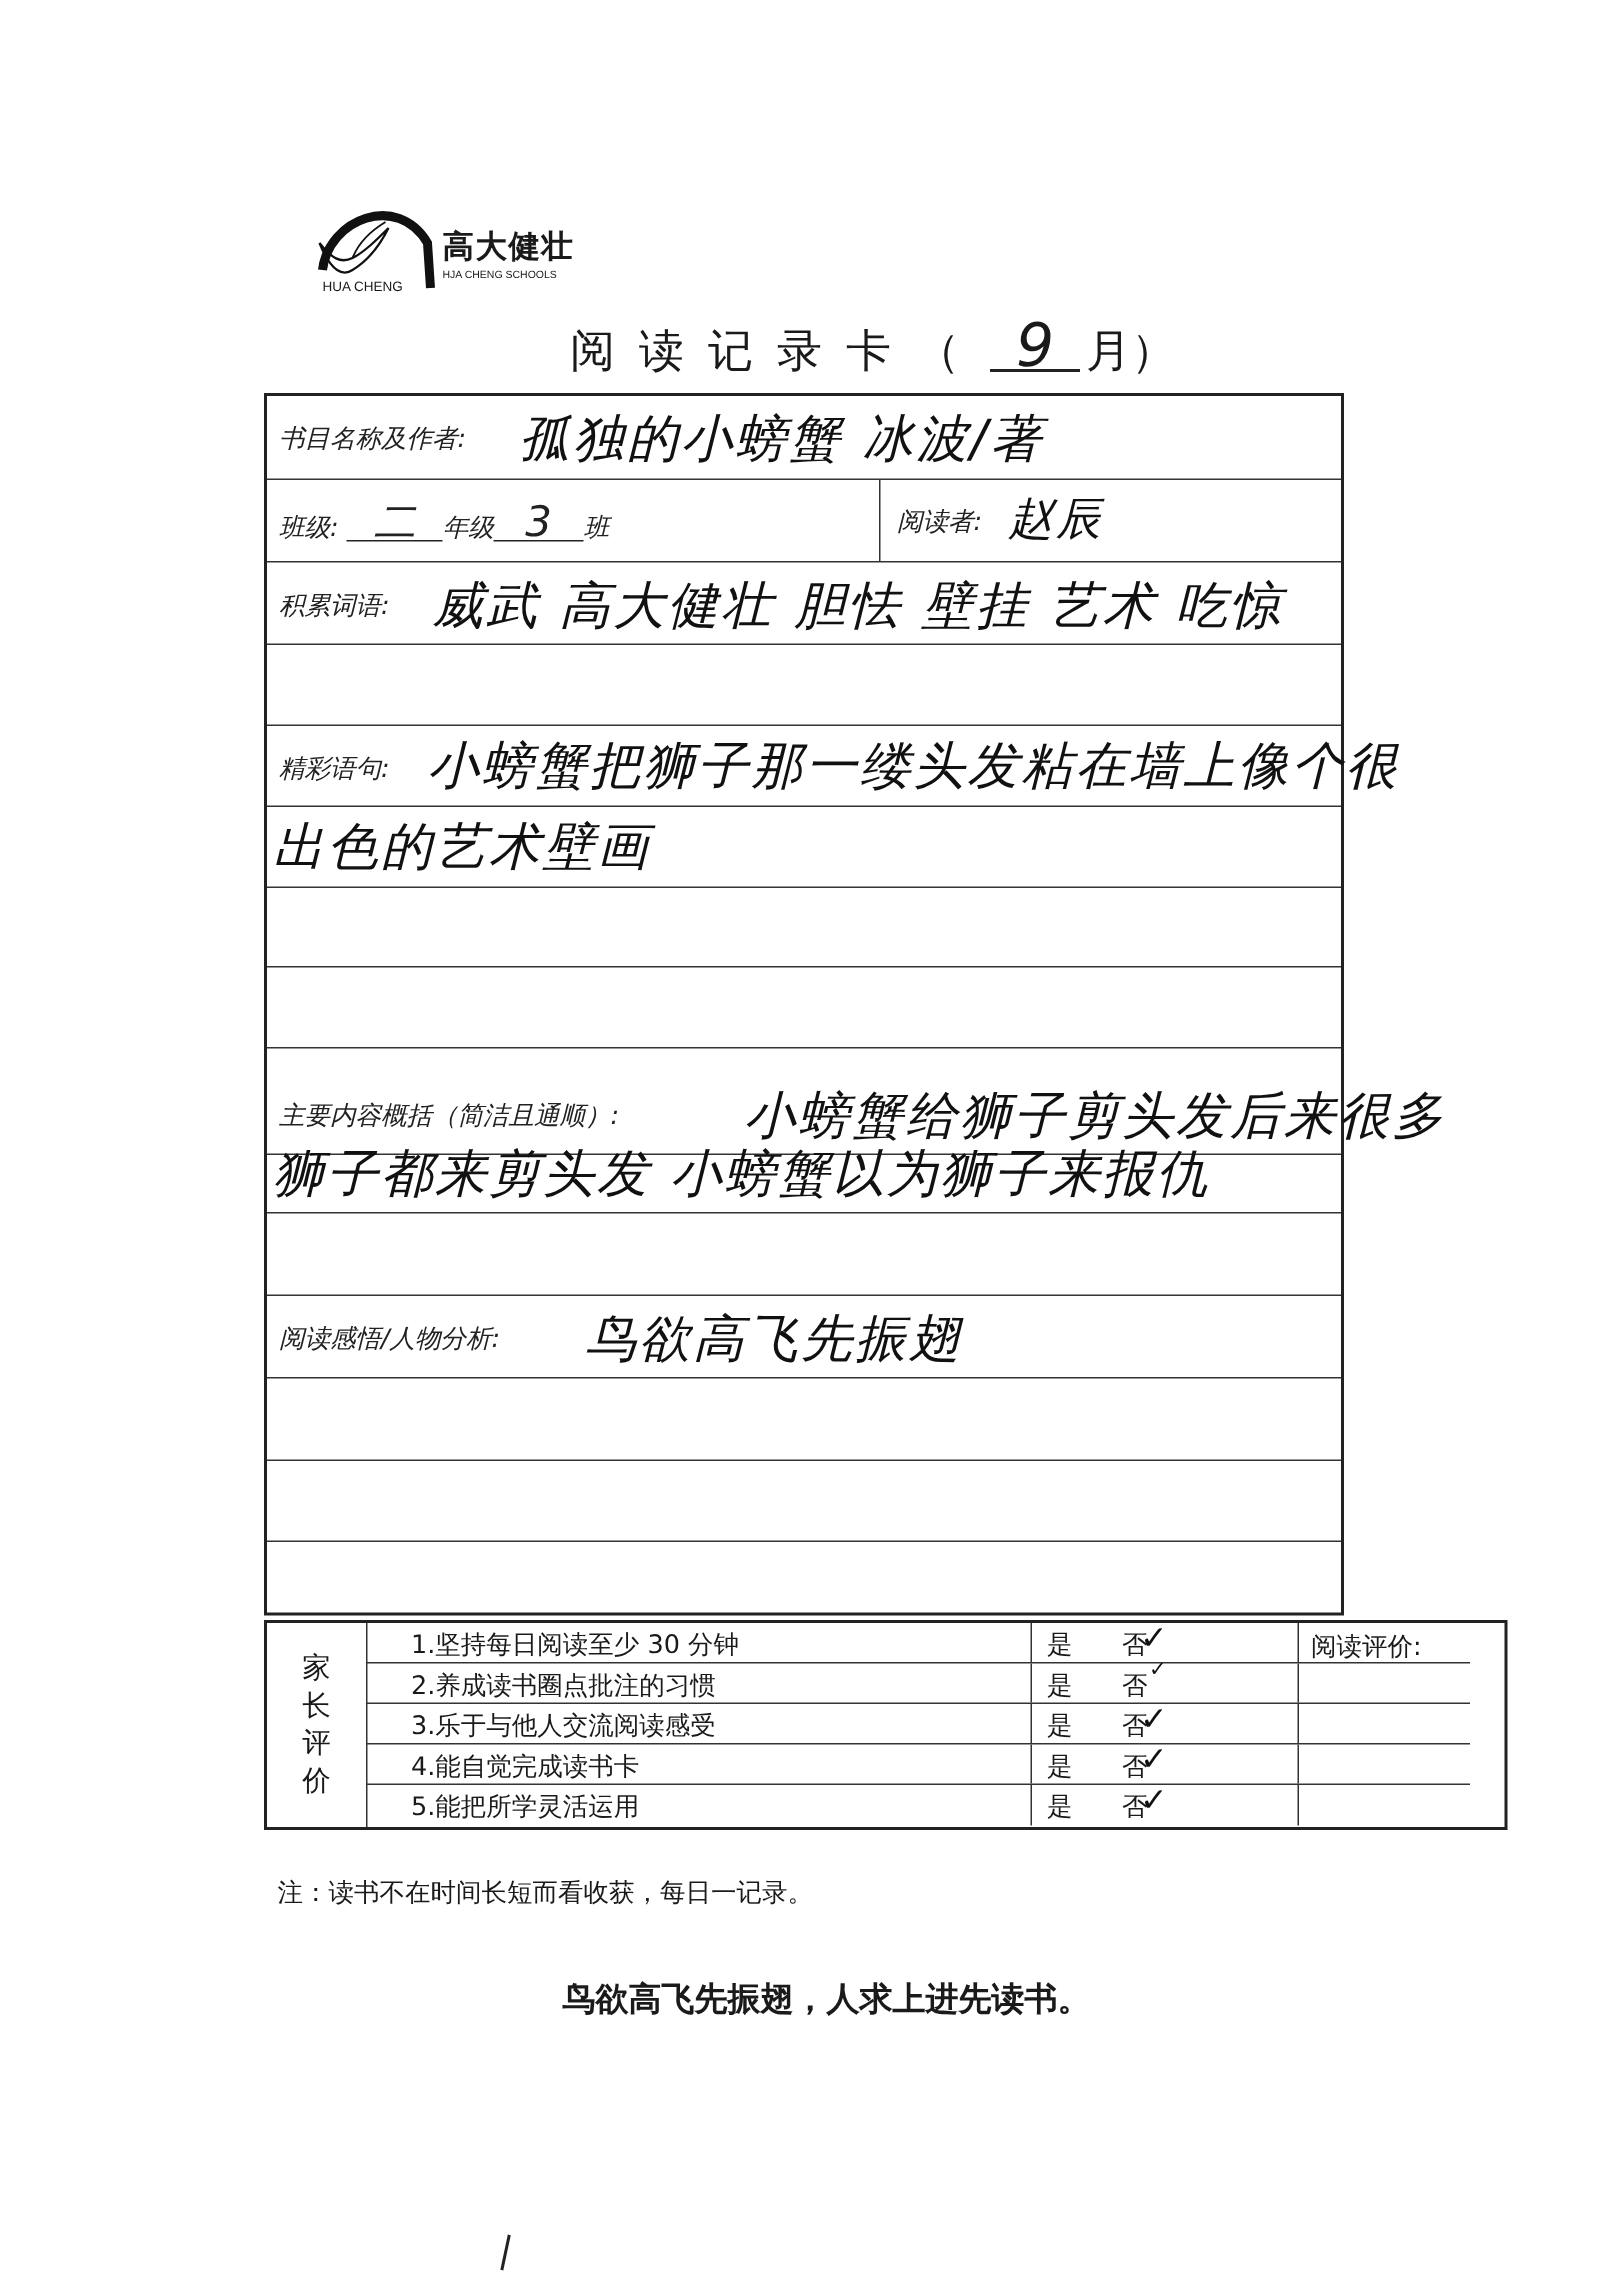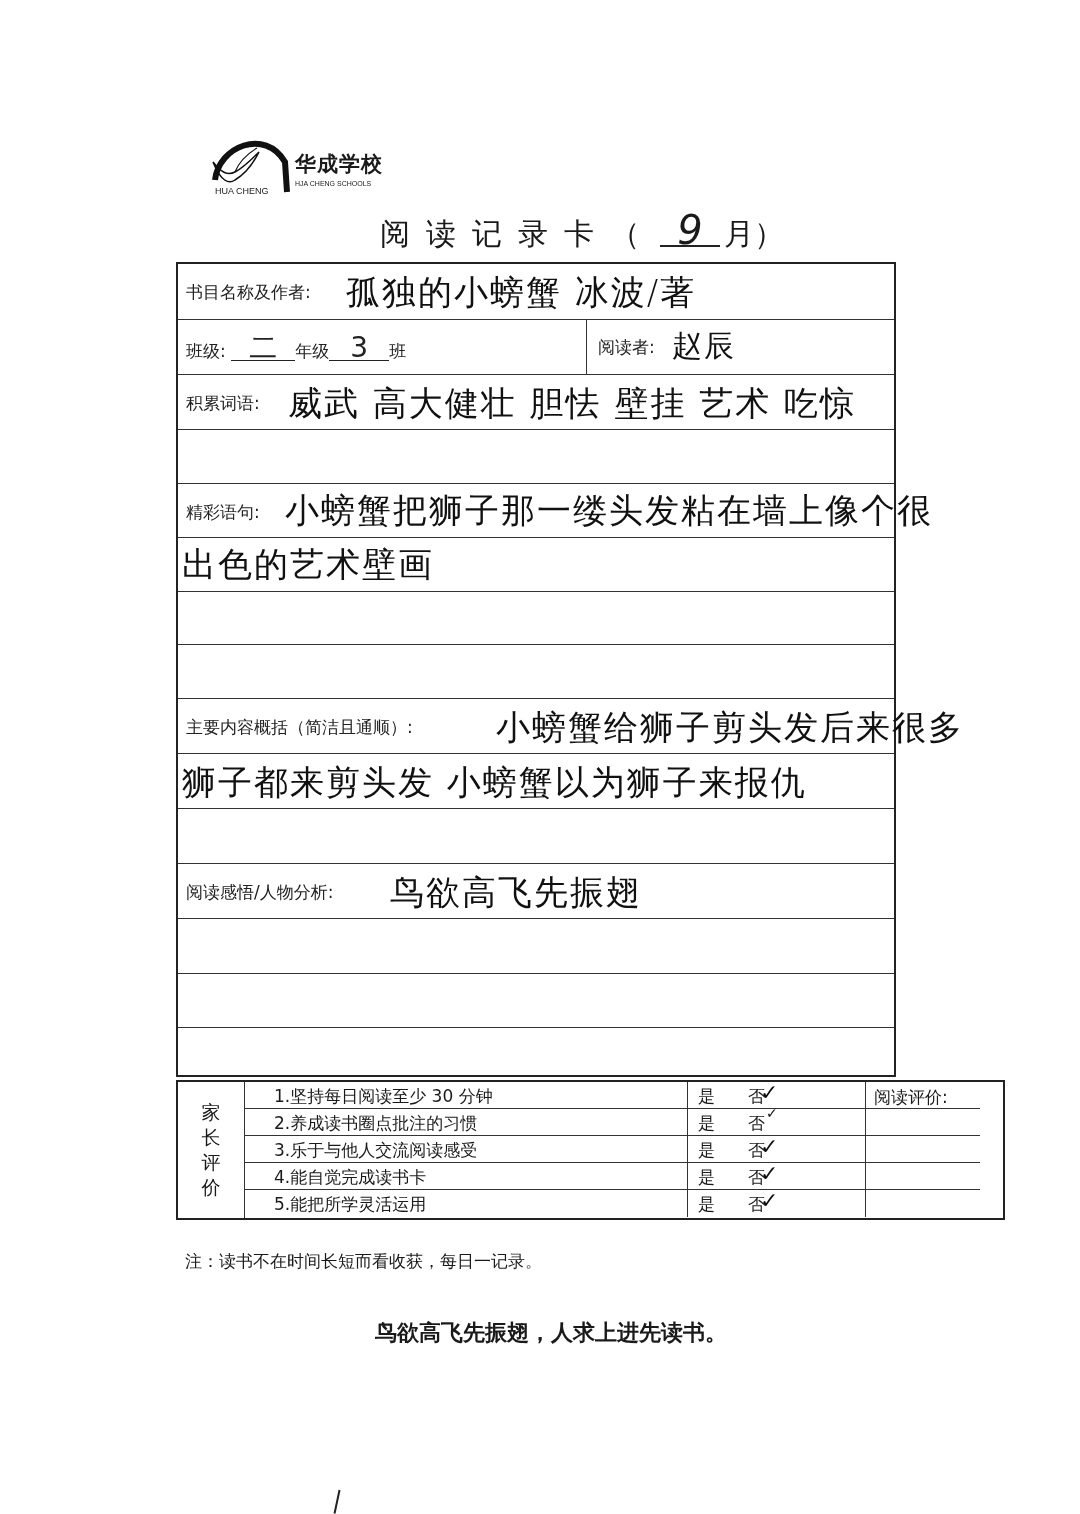--- a/index.html
+++ b/index.html
@@ -10,21 +10,21 @@
   .logo { position: absolute; left: 205px; top: 132px; width: 200px; height: 70px; }
   .logo-svg { position: absolute; left: 0; top: 0; }
   .logo-cn { position: absolute; left: 90px; top: 18px; font-size: 21px; font-weight: bold; letter-spacing: 1px; }
   .logo-en { position: absolute; left: 90px; top: 48px; font-size: 7px; font-family: "Liberation Sans", sans-serif; }
   .logo-hua { position: absolute; left: 10px; top: 54px; font-size: 9px; font-family: "Liberation Sans", sans-serif; }
 
   .title { position: absolute; left: 380px; top: 214px; font-size: 30px; font-family: "DejaVu Serif", serif; letter-spacing: 16px; white-space: nowrap; }
   .title .month { display: inline-block; width: 60px; border-bottom: 2px solid #222; text-align: center; font-family: "DejaVu Sans", sans-serif; font-style: italic; letter-spacing: 0; font-size: 40px; line-height: 30px; margin: 0 4px; }
   .title .tail { letter-spacing: 0; }
 
-  .frame { position: absolute; left: 176px; top: 262px; width: 720px; height: 815px; border: 2px solid #222; box-sizing: border-box; }
+  .frame { position: absolute; left: 176px; top: 262px; width: 720px; height: 815px; border: 2px solid #222; box-sizing: border-box; font-style: italic; }
   .row { position: absolute; left: 0; width: 100%; border-bottom: 1.5px solid #333; box-sizing: border-box; }
   .label { position: absolute; left: 8px; font-size: 17px; color: #222; white-space: nowrap; }
   .hand { position: absolute; font-family: "DejaVu Sans", sans-serif; font-size: 34px; font-weight: 300; color: #111; white-space: nowrap; letter-spacing: 2px; }
   .vdiv { position: absolute; top: 0; bottom: 0; border-left: 1.5px solid #333; }
   .uline { display: inline-block; border-bottom: 1.5px solid #222; text-align: center; font-size: 28px; line-height: 24px; }
 
   .eval { position: absolute; left: 176px; top: 1080px; width: 829px; height: 140px; border: 2px solid #222; box-sizing: border-box; }
   .eval .side { position: absolute; left: 0; top: 0; width: 66px; height: 100%; border-right: 1.5px solid #333; display: flex; flex-direction: column; align-items: center; justify-content: center; font-size: 19px; line-height: 25px; }
   .eval .items { position: absolute; left: 66px; top: 0; width: 736px; height: 100%; }
   .eval .item { position: absolute; left: 0; width: 100%; height: 27px; border-bottom: 1.2px solid #333; box-sizing: border-box; }
@@ -43,21 +43,21 @@
 </head>
 <body>
 
 <div class="logo">
   <svg class="logo-svg" width="90" height="66" viewBox="0 0 90 66">
     <path d="M10 48 C 14 14, 60 -4, 80 30 L 82 60" stroke="#111" stroke-width="6" fill="none"></path>
     <path d="M8 30 C 16 40, 22 44, 30 40 C 38 36, 46 28, 54 20 C 48 32, 40 42, 30 48 C 24 52, 16 50, 8 30 Z" fill="none" stroke="#111" stroke-width="1.5"></path>
     <path d="M30 40 C 34 30, 42 22, 52 16" stroke="#111" stroke-width="1.2" fill="none"></path>
   </svg>
   <span class="logo-hua">HUA CHENG</span>
-  <span class="logo-cn">华成学校</span>
+  <span class="logo-cn">高大健壮</span>
   <span class="logo-en">HJA CHENG SCHOOLS</span>
 </div>
 
 <div class="title">
   <span>阅读记录卡（</span><span class="month">9</span><span class="tail">月）</span>
 </div>
 
 <div class="frame">
 
   <div class="row" style="top:0;height:56px;">
@@ -84,21 +84,21 @@
   <div class="row" style="top:220px;height:54px;">
     <span class="label" style="top:17px;">精彩语句:</span>
     <span class="hand" style="left:107px;top:4px;">小螃蟹把狮子那一缕头发粘在墙上像个很</span>
   </div>
   <div class="row" style="top:274px;height:54px;">
     <span class="hand" style="left:4px;top:4px;">出色的艺术壁画</span>
   </div>
   <div class="row" style="top:328px;height:53px;"></div>
   <div class="row" style="top:381px;height:54px;"></div>
 
-  <div class="row" style="top:435px;height:55px;text-align:center;">
+  <div class="row" style="top:451px;height:55px;text-align:center;">
     <span class="label" style="top:17px;">主要内容概括（简洁且通顺）:</span>
     <span class="hand" style="left:318px;top:6px;">小螃蟹给狮子剪头发后来很多</span>
   </div>
   <div class="row" style="top:490px;height:55px;">
     <span class="hand" style="left:4px;top:6px;">狮子都来剪头发 小螃蟹以为狮子来报仇</span>
   </div>
   <div class="row" style="top:545px;height:55px;"></div>
 
   <div class="row" style="top:600px;height:55px;">
     <span class="label" style="top:17px;">阅读感悟/人物分析:</span>

